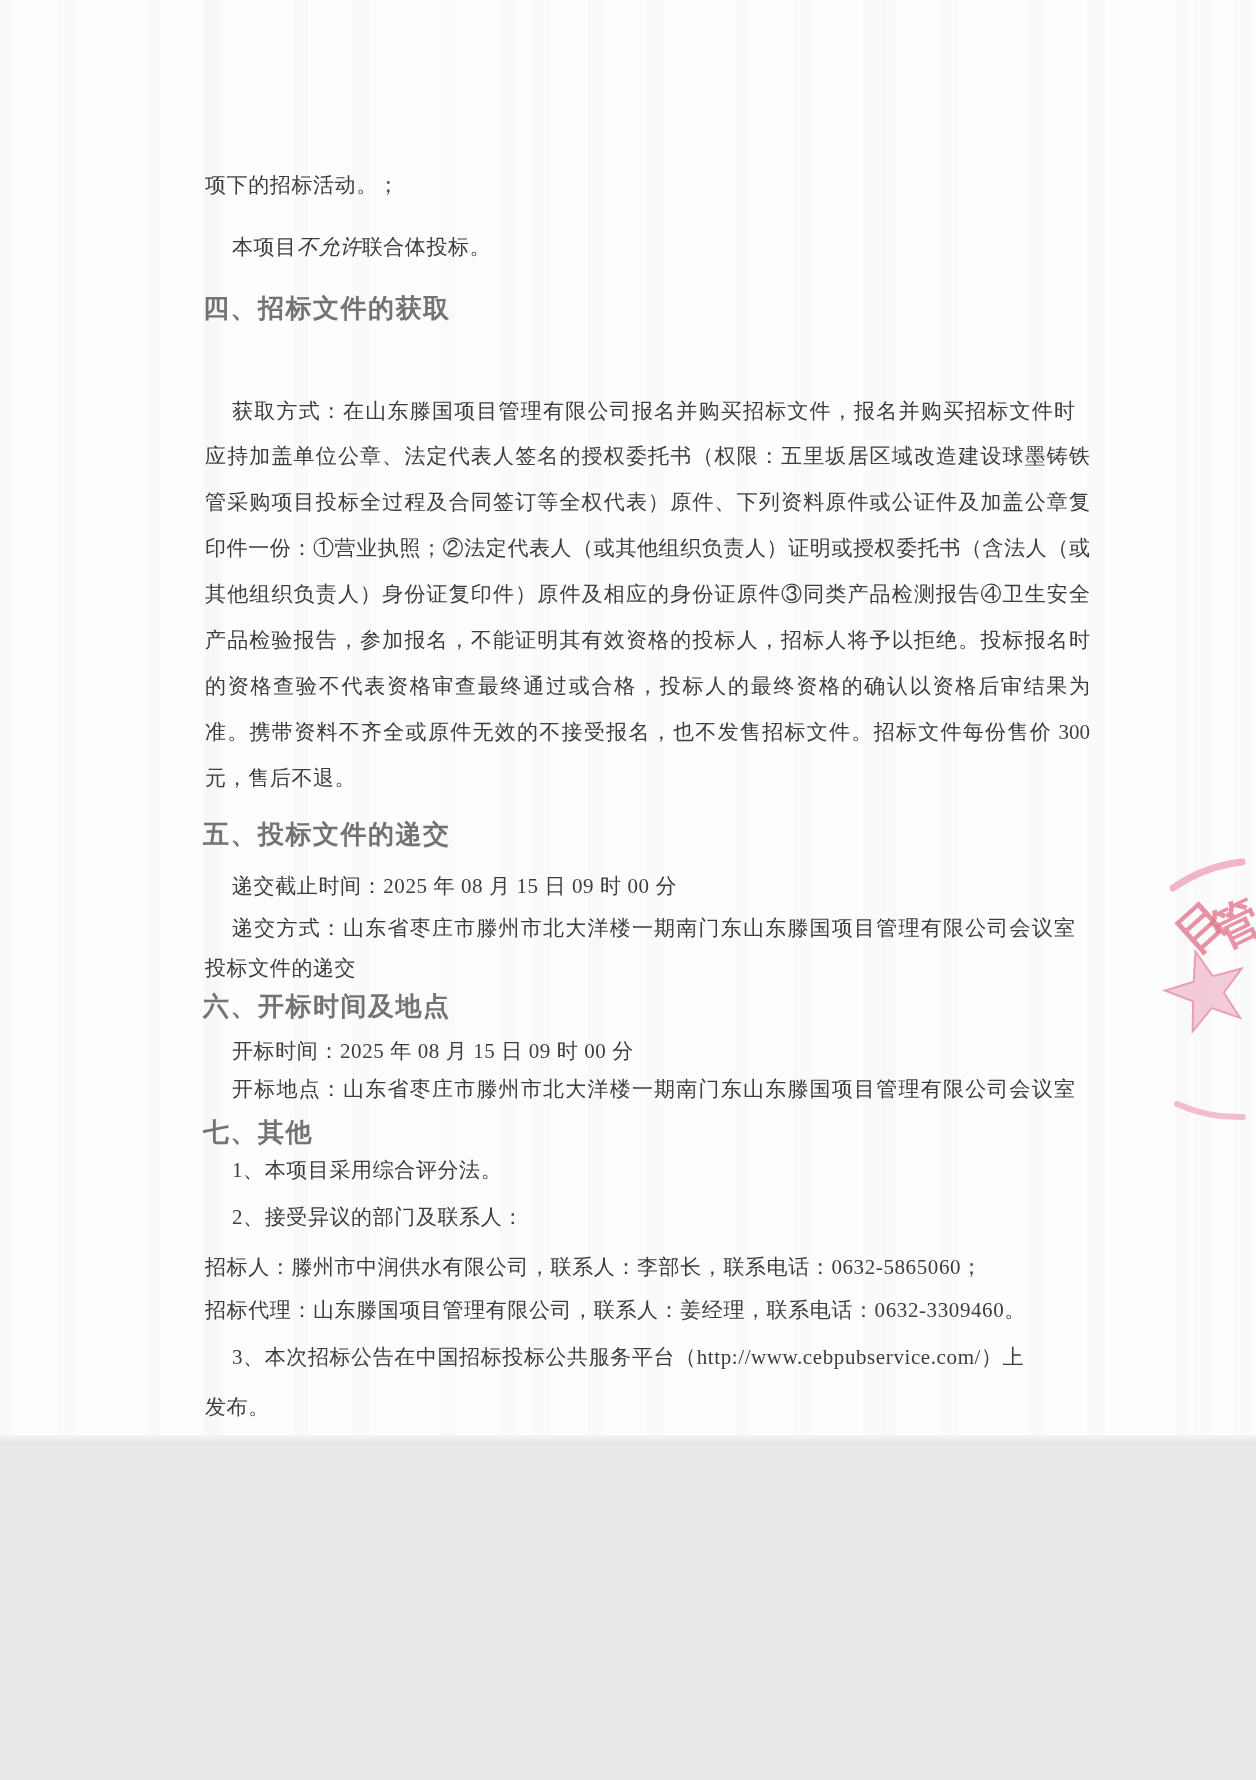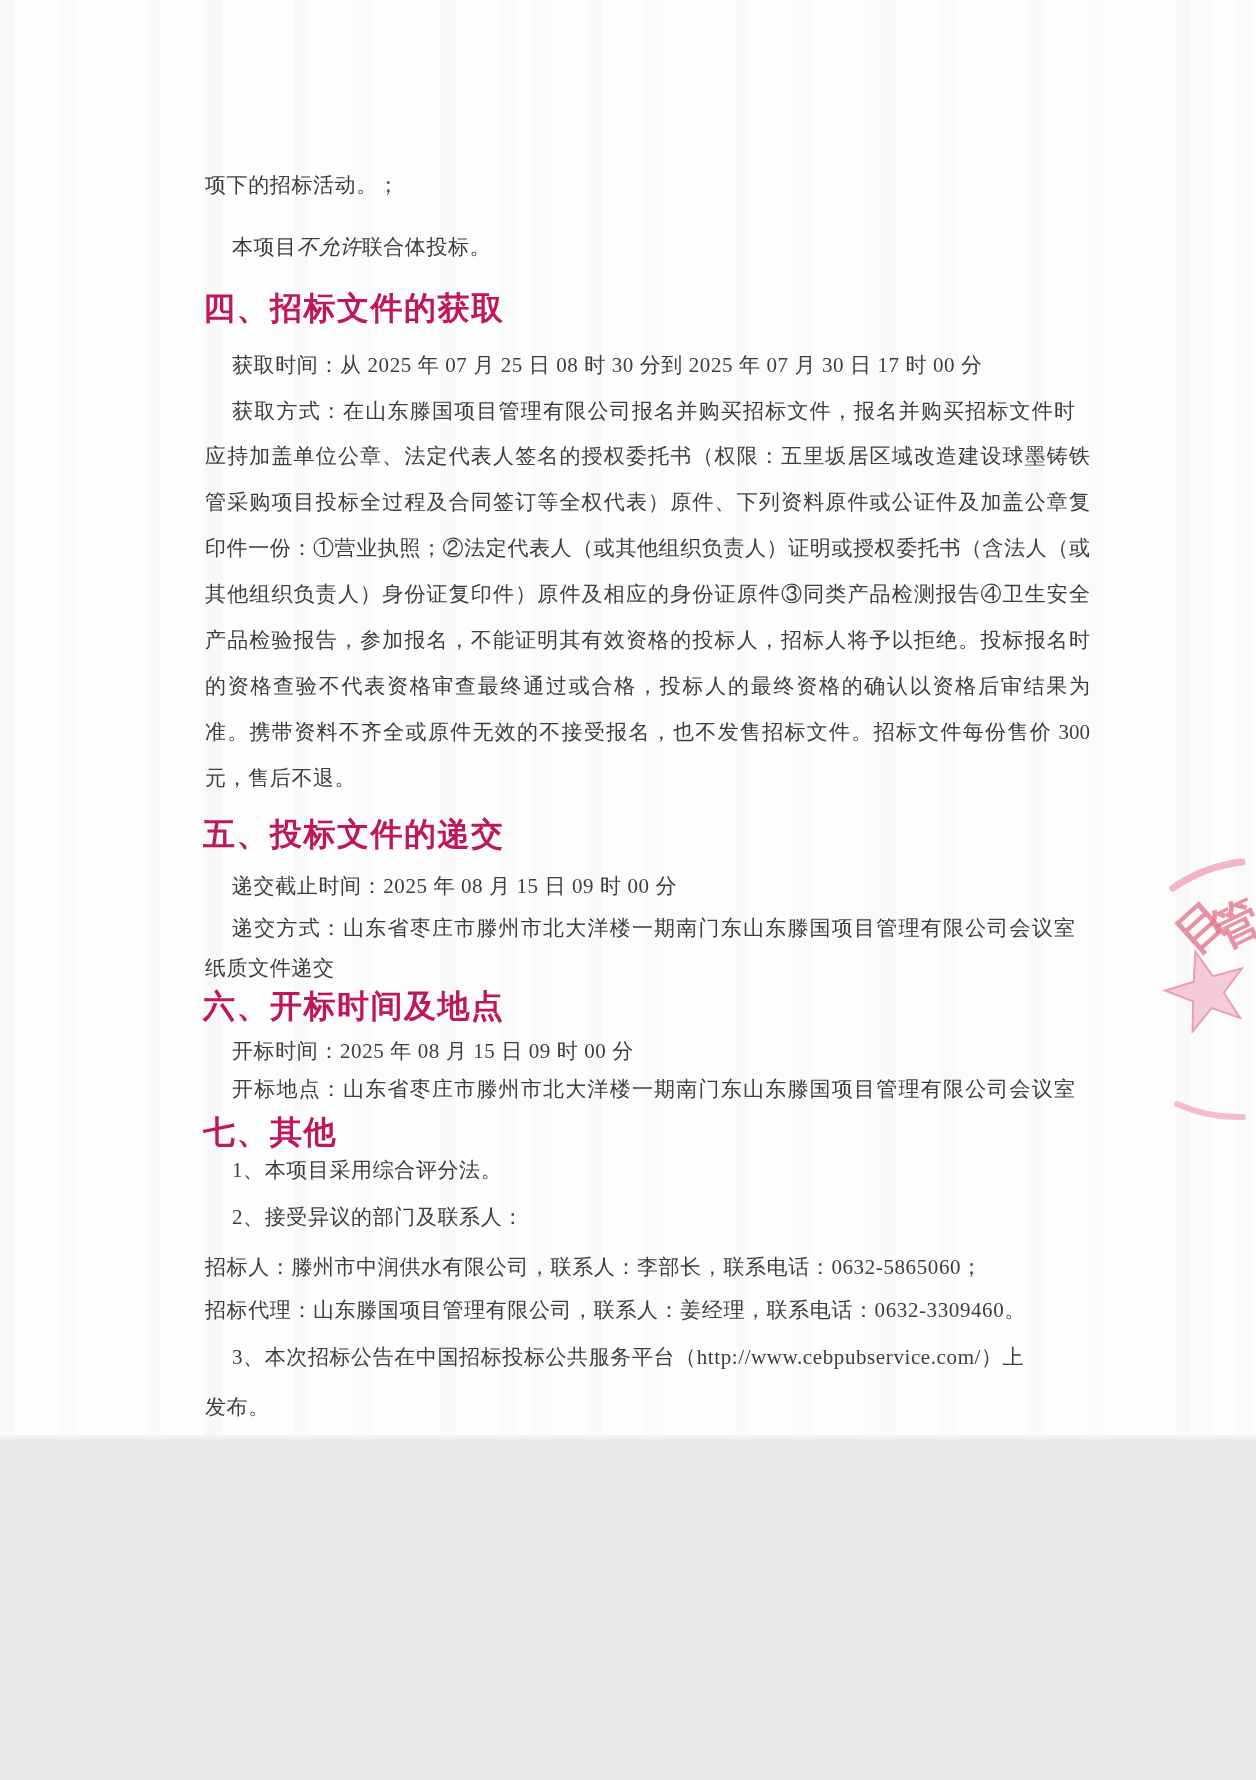--- a/index.html
+++ b/index.html
@@ -42,23 +42,23 @@
     text-align:justify;
     text-align-last:justify;
     text-justify:inter-character;
     word-break:break-all;
     letter-spacing:0;
   }
   .hd{
     position:absolute;
     left:203px;
     font-family:"Liberation Sans","DejaVu Sans",sans-serif;
-    font-size:32px;
+    font-size:26px;
     font-weight:700;
-    color:#be185d;
+    color:#737373;
     letter-spacing:1.5px;
     line-height:32px;
   }
   .it{font-style:italic;}
   .stamp{position:absolute;left:1000px;top:840px;width:256px;height:300px;}
   .stamp text{
     font-family:"Liberation Serif","DejaVu Serif",serif;
     font-weight:700;
   }
 </style>
@@ -66,36 +66,35 @@
 <body>
 
 <div class="page">
 
   <div class="ln" style="top:170px">项下的招标活动。；</div>
 
   <div class="ln ind" style="top:232px"><span>本项目</span><span class="it">不允许</span><span>联合体投标。</span></div>
 
   <div class="hd" style="top:292px">四、招标文件的获取</div>
 
-  <div class="ln ind" style="top:350px">获取时间：从 2025 年 07 月 25 日  08 时 30 分到 2025 年 07 月 30 日  17 时 00 分</div>
   <div class="ln ind just" style="top:396px">获取方式：在山东滕国项目管理有限公司报名并购买招标文件，报名并购买招标文件时</div>
   <div class="ln just" style="top:441px">应持加盖单位公章、法定代表人签名的授权委托书（权限：五里坂居区域改造建设球墨铸铁</div>
   <div class="ln just" style="top:487px">管采购项目投标全过程及合同签订等全权代表）原件、下列资料原件或公证件及加盖公章复</div>
   <div class="ln just" style="top:533px">印件一份：①营业执照；②法定代表人（或其他组织负责人）证明或授权委托书（含法人（或</div>
   <div class="ln just" style="top:579px">其他组织负责人）身份证复印件）原件及相应的身份证原件③同类产品检测报告④卫生安全</div>
   <div class="ln just" style="top:671px">的资格查验不代表资格审查最终通过或合格，投标人的最终资格的确认以资格后审结果为</div>
   <div class="ln just" style="top:625px">产品检验报告，参加报名，不能证明其有效资格的投标人，招标人将予以拒绝。投标报名时</div>
   <div class="ln just" style="top:717px">准。携带资料不齐全或原件无效的不接受报名，也不发售招标文件。招标文件每份售价 300</div>
   <div class="ln" style="top:763px">元，售后不退。</div>
 
   <div class="hd" style="top:818px">五、投标文件的递交</div>
 
   <div class="ln ind" style="top:871px">递交截止时间：2025 年 08 月 15 日  09 时 00 分</div>
   <div class="ln ind just" style="top:913px">递交方式：山东省枣庄市滕州市北大洋楼一期南门东山东滕国项目管理有限公司会议室</div>
-  <div class="ln" style="top:953px">纸质文件递交</div>
+  <div class="ln" style="top:953px">投标文件的递交</div>
 
   <div class="hd" style="top:990px">六、开标时间及地点</div>
 
   <div class="ln ind" style="top:1036px">开标时间：2025 年 08 月 15 日  09 时 00 分</div>
   <div class="ln ind just" style="top:1074px">开标地点：山东省枣庄市滕州市北大洋楼一期南门东山东滕国项目管理有限公司会议室</div>
 
   <div class="hd" style="top:1116px">七、其他</div>
 
   <div class="ln ind" style="top:1155px">1、本项目采用综合评分法。</div>
   <div class="ln ind" style="top:1202px">2、接受异议的部门及联系人：</div>

